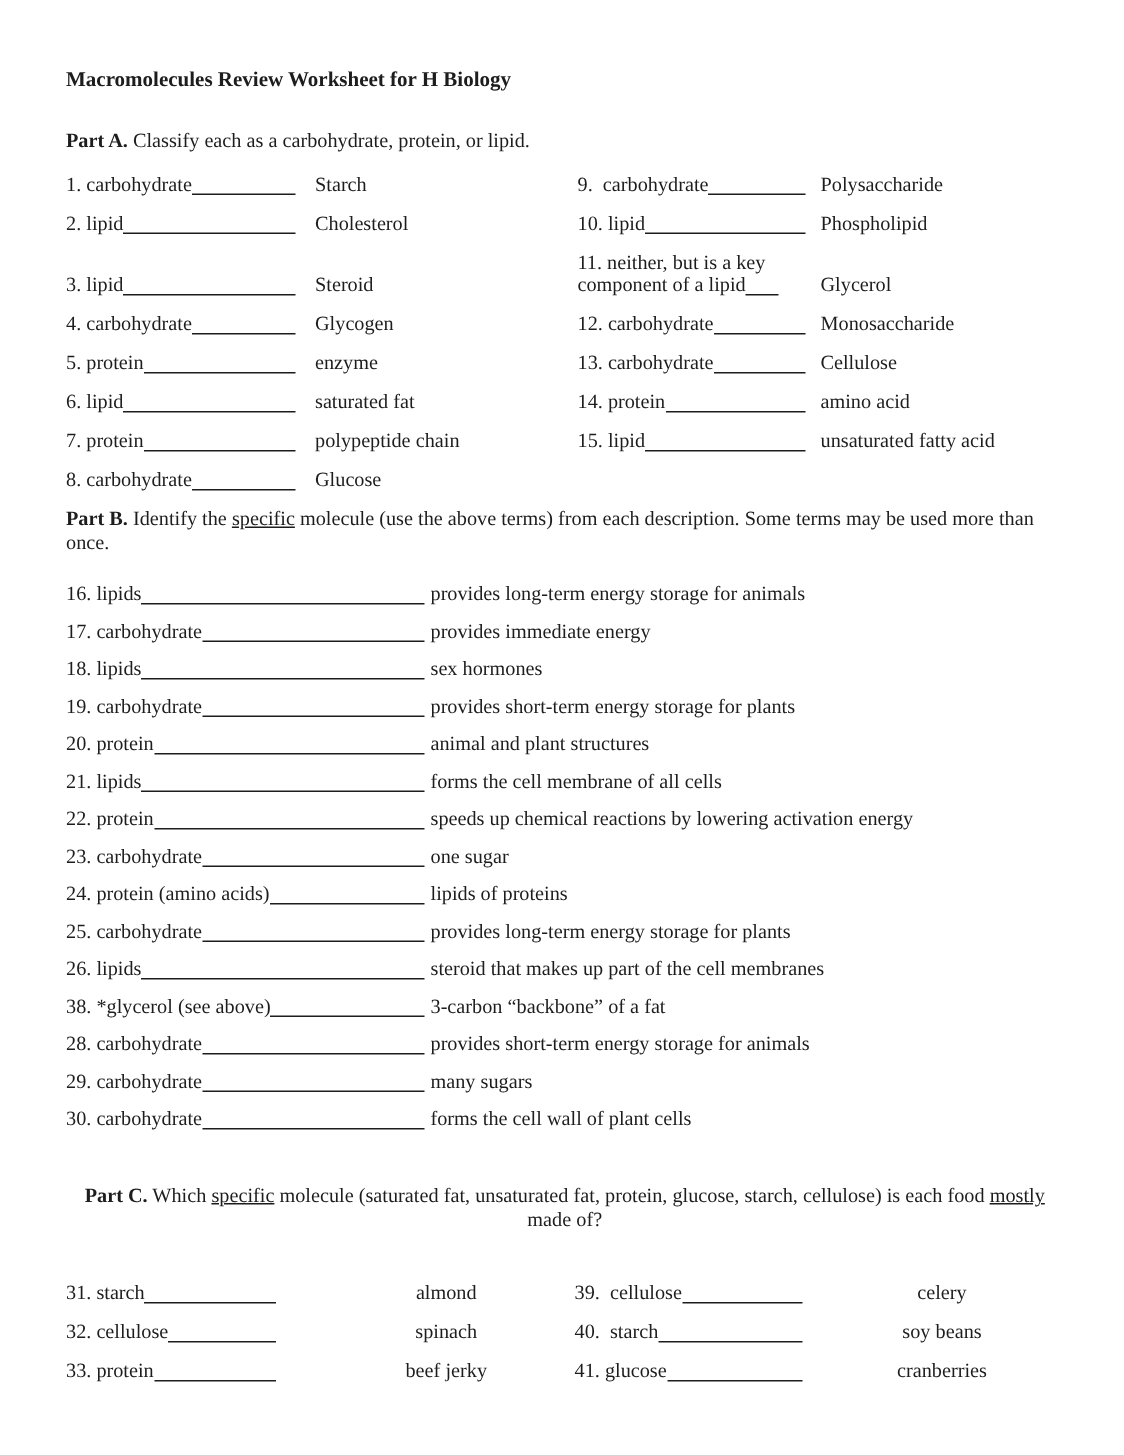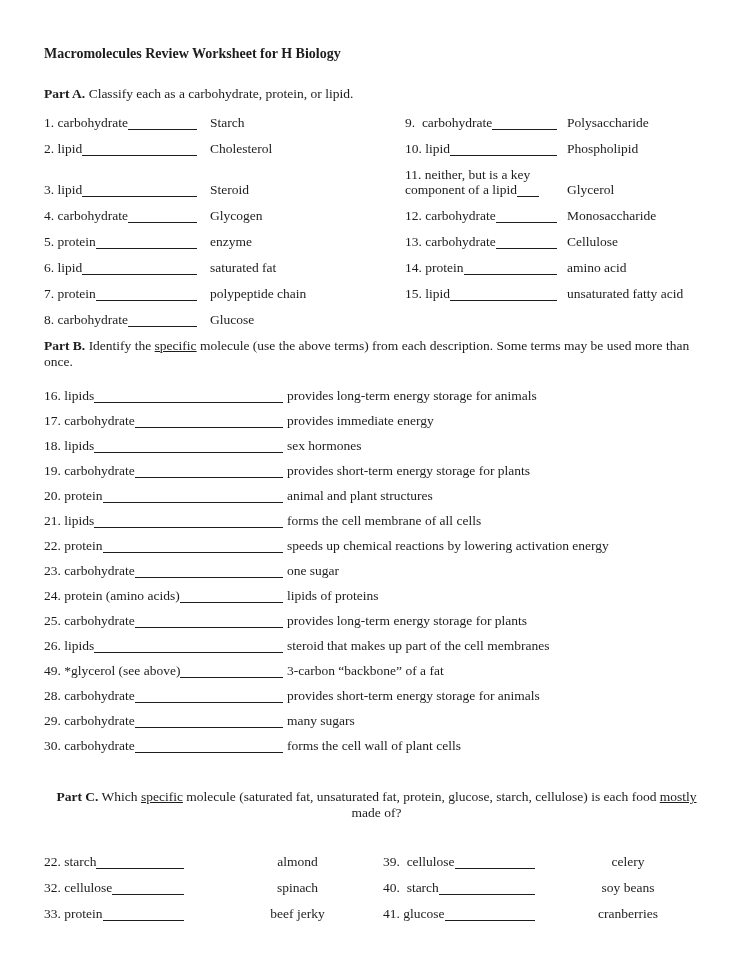--- a/index.html
+++ b/index.html
@@ -19,21 +19,21 @@
   .u { text-decoration:underline;margin-top:21px; }
 
   .lbl { white-space:pre; }
   .blank { flex:1 1 auto; border-bottom:1px solid #1d1d1d; height:13px; }
 
   
   .pa-row { display:flex; align-items:flex-end; line-height:15px; margin-bottom:11px; }
   .pa-c1 { width:166px; display:flex; align-items:flex-end; }
   .pa-c1 .blank { margin-right:13px; }
   .pa-c2 { width:175px; }
-  .pa-c3 { width:162px; display:flex; align-items:flex-end;margin-left:20px; }
+  .pa-c3 { width:162px; display:flex; align-items:flex-end; }
   .pa-c3 .blank { margin-right:10px; }
   .pa-c3.two { display:block; }
   .pa-c3.two .l2 { display:flex; align-items:flex-end; }
   .pa-c3.two .l2 .blank { margin-right:28px; }
   .pa-c4 { flex:1; }
 
   
   .pb { margin-top:10px; }
   .pb-row { display:flex; align-items:flex-end; line-height:15px; margin-bottom:10px; }
   .pb-left { width:243px; display:flex; align-items:flex-end; }
@@ -244,21 +244,21 @@
     </div>
     <div class="pb-row">
       <span class="pb-left">
           <span class="lbl">26. lipids</span>
           <span class="blank"></span>
         </span>
       <span class="pb-desc">steroid that makes up part of the cell membranes</span>
     </div>
     <div class="pb-row">
       <span class="pb-left">
-          <span class="lbl">49. *glycerol (see above)</span>
+          <span class="lbl">38. *glycerol (see above)</span>
           <span class="blank"></span>
         </span>
       <span class="pb-desc">3-carbon “backbone” of a fat</span>
     </div>
     <div class="pb-row">
       <span class="pb-left">
           <span class="lbl">28. carbohydrate</span>
           <span class="blank"></span>
         </span>
       <span class="pb-desc">provides short-term energy storage for animals</span>
@@ -278,21 +278,21 @@
       <span class="pb-desc">forms the cell wall of plant cells</span>
     </div>
   </div>
 
   <div class="pc">
     <div class="section-head"><span class="part-label">Part C.</span><span class="instr"> <span>Which </span><span class="u">specific</span><span> molecule (saturated fat, unsaturated fat, protein, glucose, starch, cellulose) is each food </span><span class="u">mostly</span><span> made of?</span></span>
     </div>
 
     <div class="pc-row">
       <span class="pc-c1">
-          <span class="lbl">22. starch</span>
+          <span class="lbl">31. starch</span>
           <span class="blank"></span>
         </span>
       <span class="pc-c2">almond</span>
       <span class="pc-c3">
           <span class="lbl">39.  cellulose</span>
           <span class="blank"></span>
         </span>
       <span class="pc-c4">celery</span>
     </div>
     <div class="pc-row">

